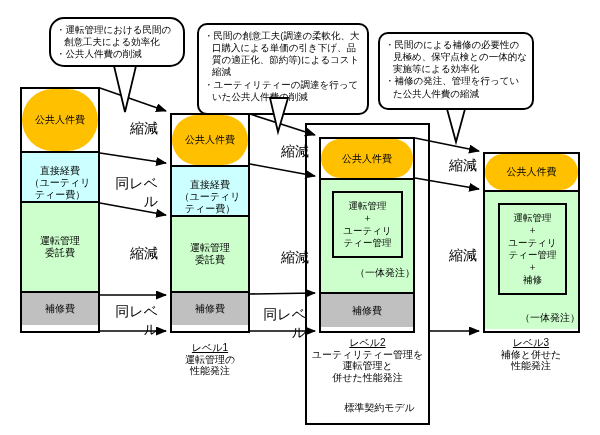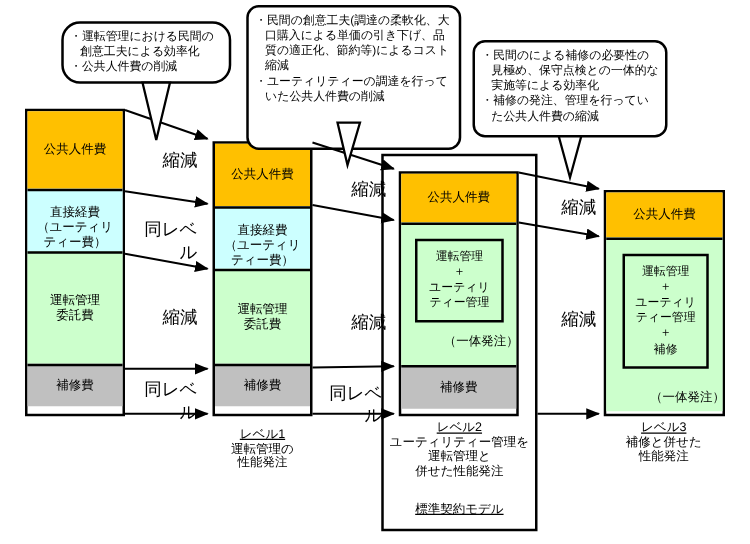--- a/index.html
+++ b/index.html
@@ -11,21 +11,21 @@
   .callout{
     position:absolute;background:#fff;border:2px solid #000;border-radius:10px;
     font-size:9.5px;line-height:1.28;padding:5px 5px;z-index:3;box-sizing:border-box;
   }
   .callout .item{text-indent:-0.85em;padding-left:0.85em;}
   
   .col{position:absolute;border:2px solid #000;box-sizing:border-box;z-index:2;}
   .seg{display:flex;align-items:center;justify-content:center;text-align:center;
        font-size:10px;line-height:1.2;box-sizing:border-box;}
   .seg + .seg{border-top:2px solid #000;}
-  .bg-orange{background:#FFC000;}
+  .bg-orange{background:#FFC000;border-radius:31px;}
   .bg-cyan{background:#CCFFFF;align-items:flex-end;}
   .bg-green{background:#CCFFCC;}
   .bg-gray{background:#C0C0C0;}
   .innerbox{
     position:absolute;border:2px solid #000;box-sizing:border-box;z-index:2;
     display:flex;flex-direction:column;align-items:center;justify-content:center;
     text-align:center;font-size:9.5px;line-height:1.3;background:#CCFFCC;
   }
   .note{position:absolute;z-index:2;text-align:right;font-size:10px;}
   .gaplabel{position:absolute;z-index:2;text-align:right;font-size:14px;width:56px;}
@@ -39,21 +39,21 @@
 
 <div class="canvas">
 
   <div class="modelbox" style="left:305px;top:123px;width:125px;height:302px;"></div>
 
   <div class="callout" style="left:49px;top:17px;width:136px;height:50px;border-radius:15px;">
     <div class="item">・運転管理における民間の創意工夫による効率化</div>
     <div class="item">・公共人件費の削減</div>
   </div>
 
-  <div class="callout" style="left:197px;top:4px;width:172px;height:116px;">
+  <div class="callout" style="left:197px;top:23px;width:172px;height:92px;">
     <div class="item">・民間の創意工夫(調達の柔軟化、大口購入による単価の引き下げ、品質の適正化、節約等)によるコスト縮減</div>
     <div class="item">・ユーティリティーの調達を行っていた公共人件費の削減</div>
   </div>
 
   <div class="callout" style="left:378px;top:32px;width:156px;height:78px;">
     <div class="item">・民間のによる補修の必要性の見極め、保守点検との一体的な実施等による効率化</div>
     <div class="item">・補修の発注、管理を行っていた公共人件費の縮減</div>
   </div>
 
   <div class="col" style="left:20px;top:87px;width:80px;height:246px;">
@@ -149,21 +149,21 @@
     <div class="t">レベル1</div>
     <div>運転管理の</div>
     <div>性能発注</div>
   </div>
   <div class="levelcap" style="left:306px;top:337px;width:123px;">
     <div class="t">レベル2</div>
     <div>ユーティリティー管理を</div>
     <div>運転管理と</div>
     <div>併せた性能発注</div>
   </div>
-  <div class="levelcap" style="left:306px;top:402px;width:123px;text-decoration:underline;">標準契約モデル</div>
+  <div class="levelcap" style="left:318px;top:402px;width:123px;">標準契約モデル</div>
   <div class="levelcap" style="left:481px;top:337px;width:100px;">
     <div class="t">レベル3</div>
     <div>補修と併せた</div>
     <div>性能発注</div>
   </div>
 
   <svg class="arrowlayer" width="600" height="435" viewBox="0 0 600 435">
     <defs>
       <marker id="ah" markerUnits="userSpaceOnUse" markerWidth="11" markerHeight="10" refX="10" refY="4.5" orient="auto">
         <path d="M0,0 L11,4.5 L0,9 Z" fill="#000"></path>

